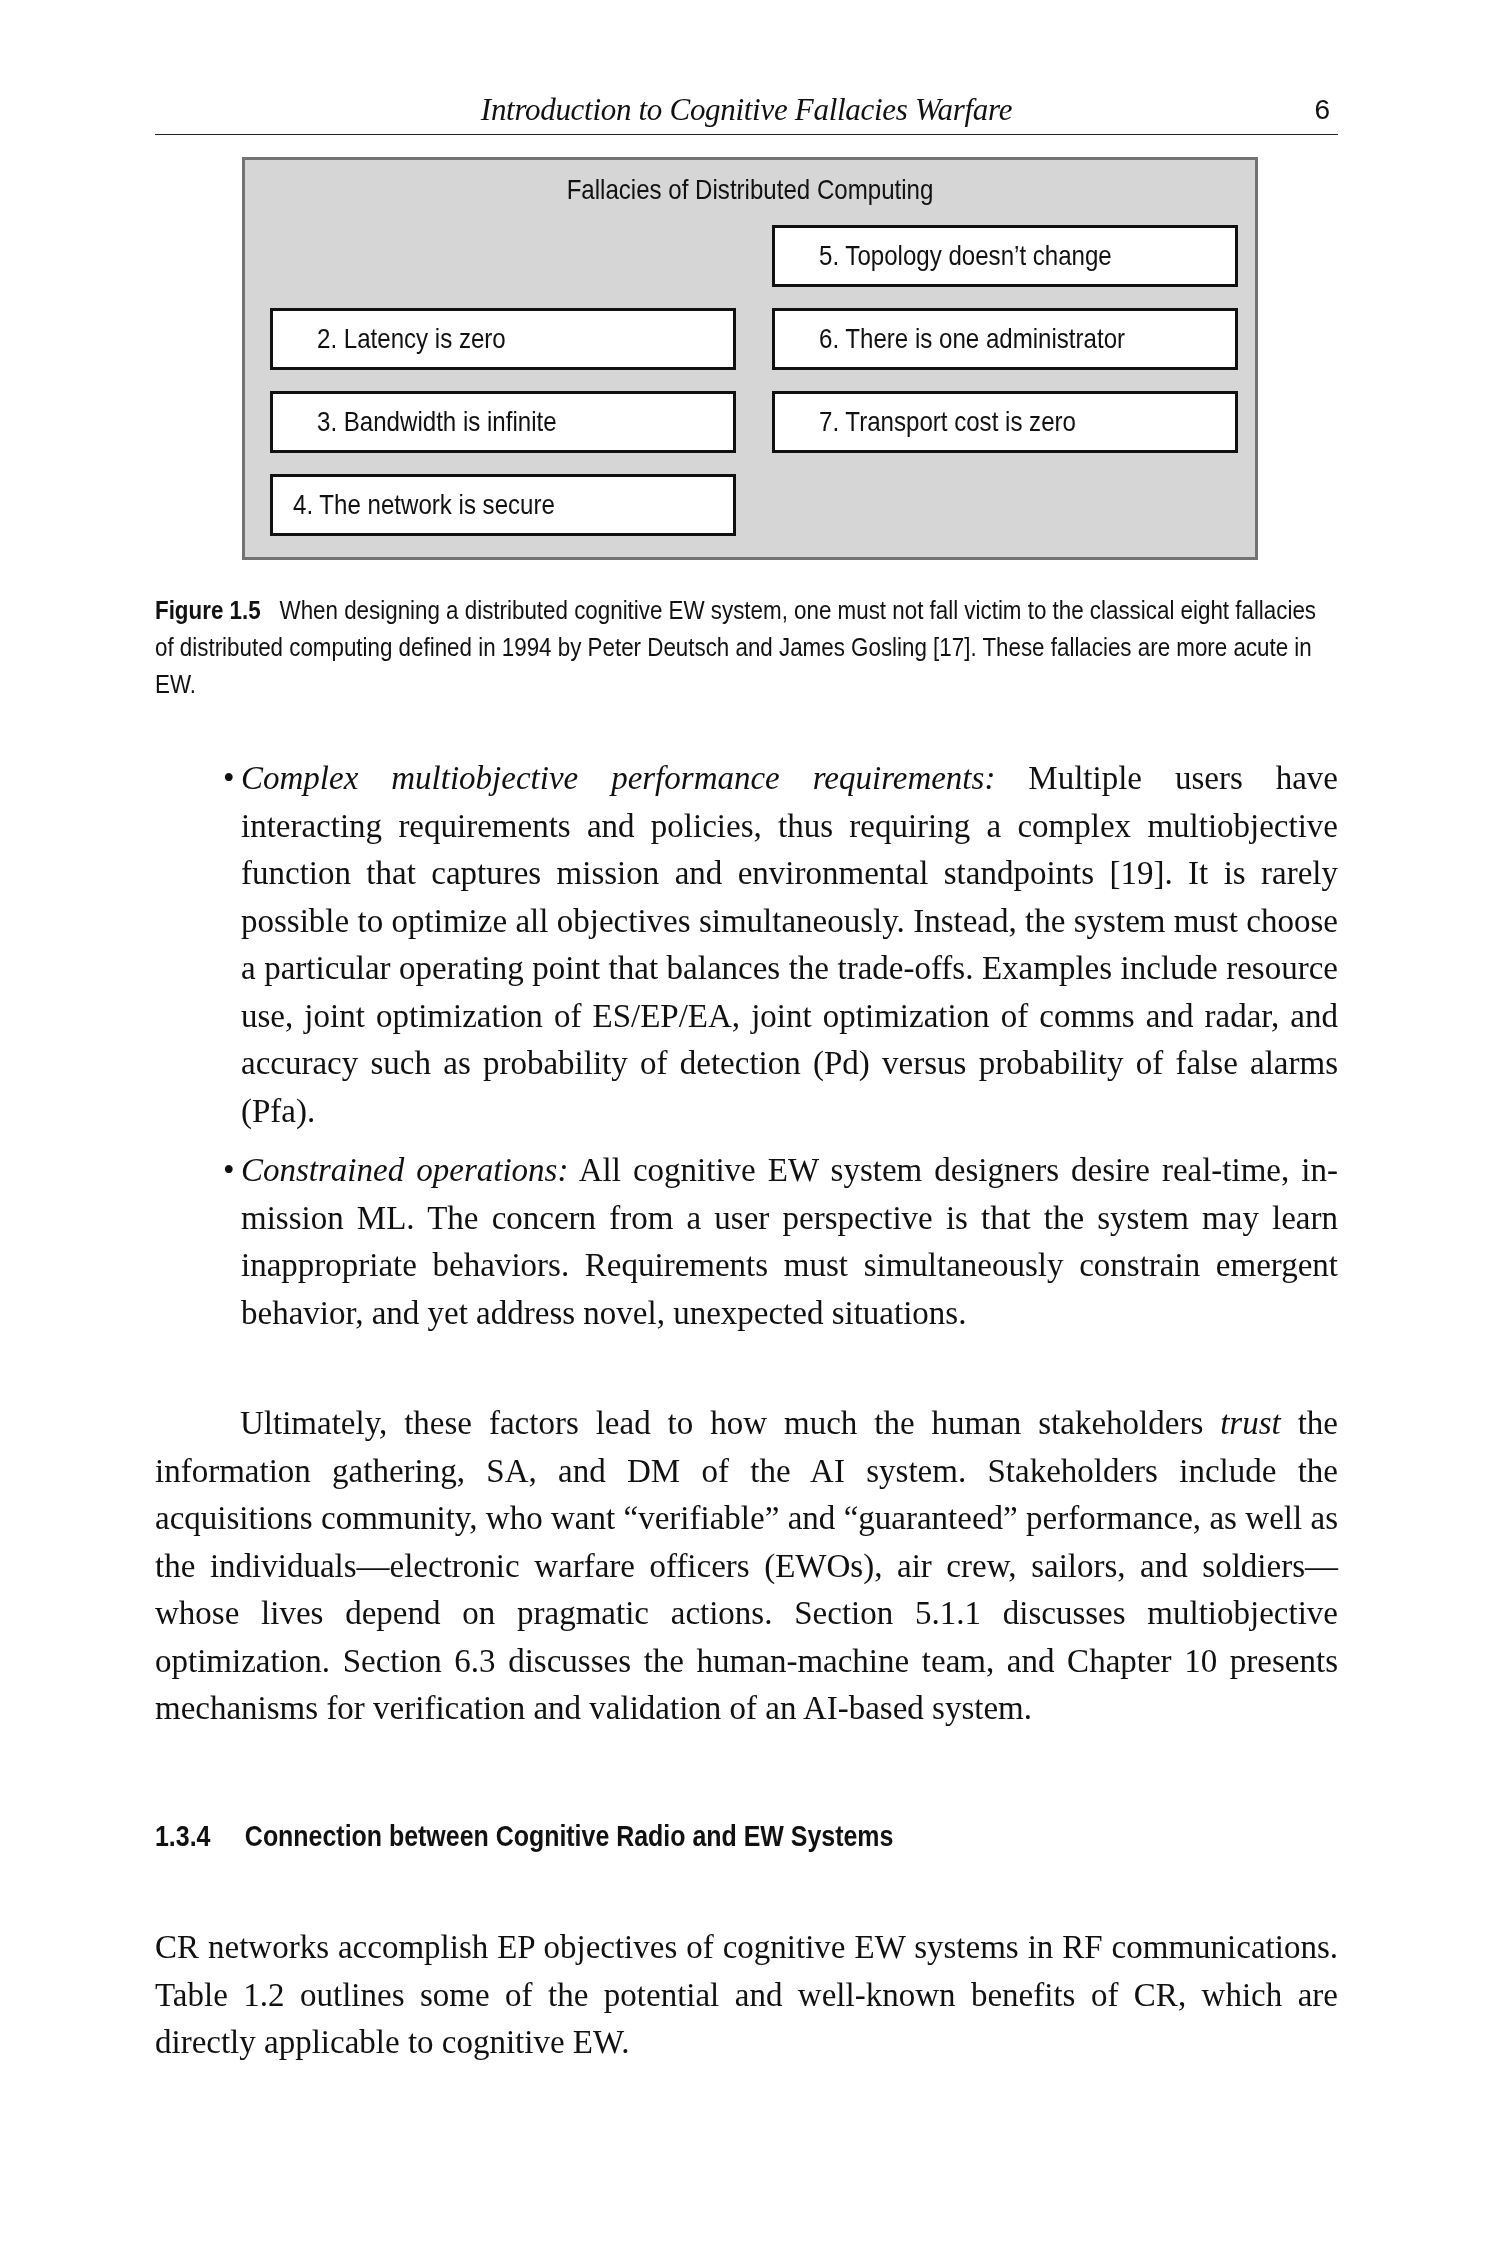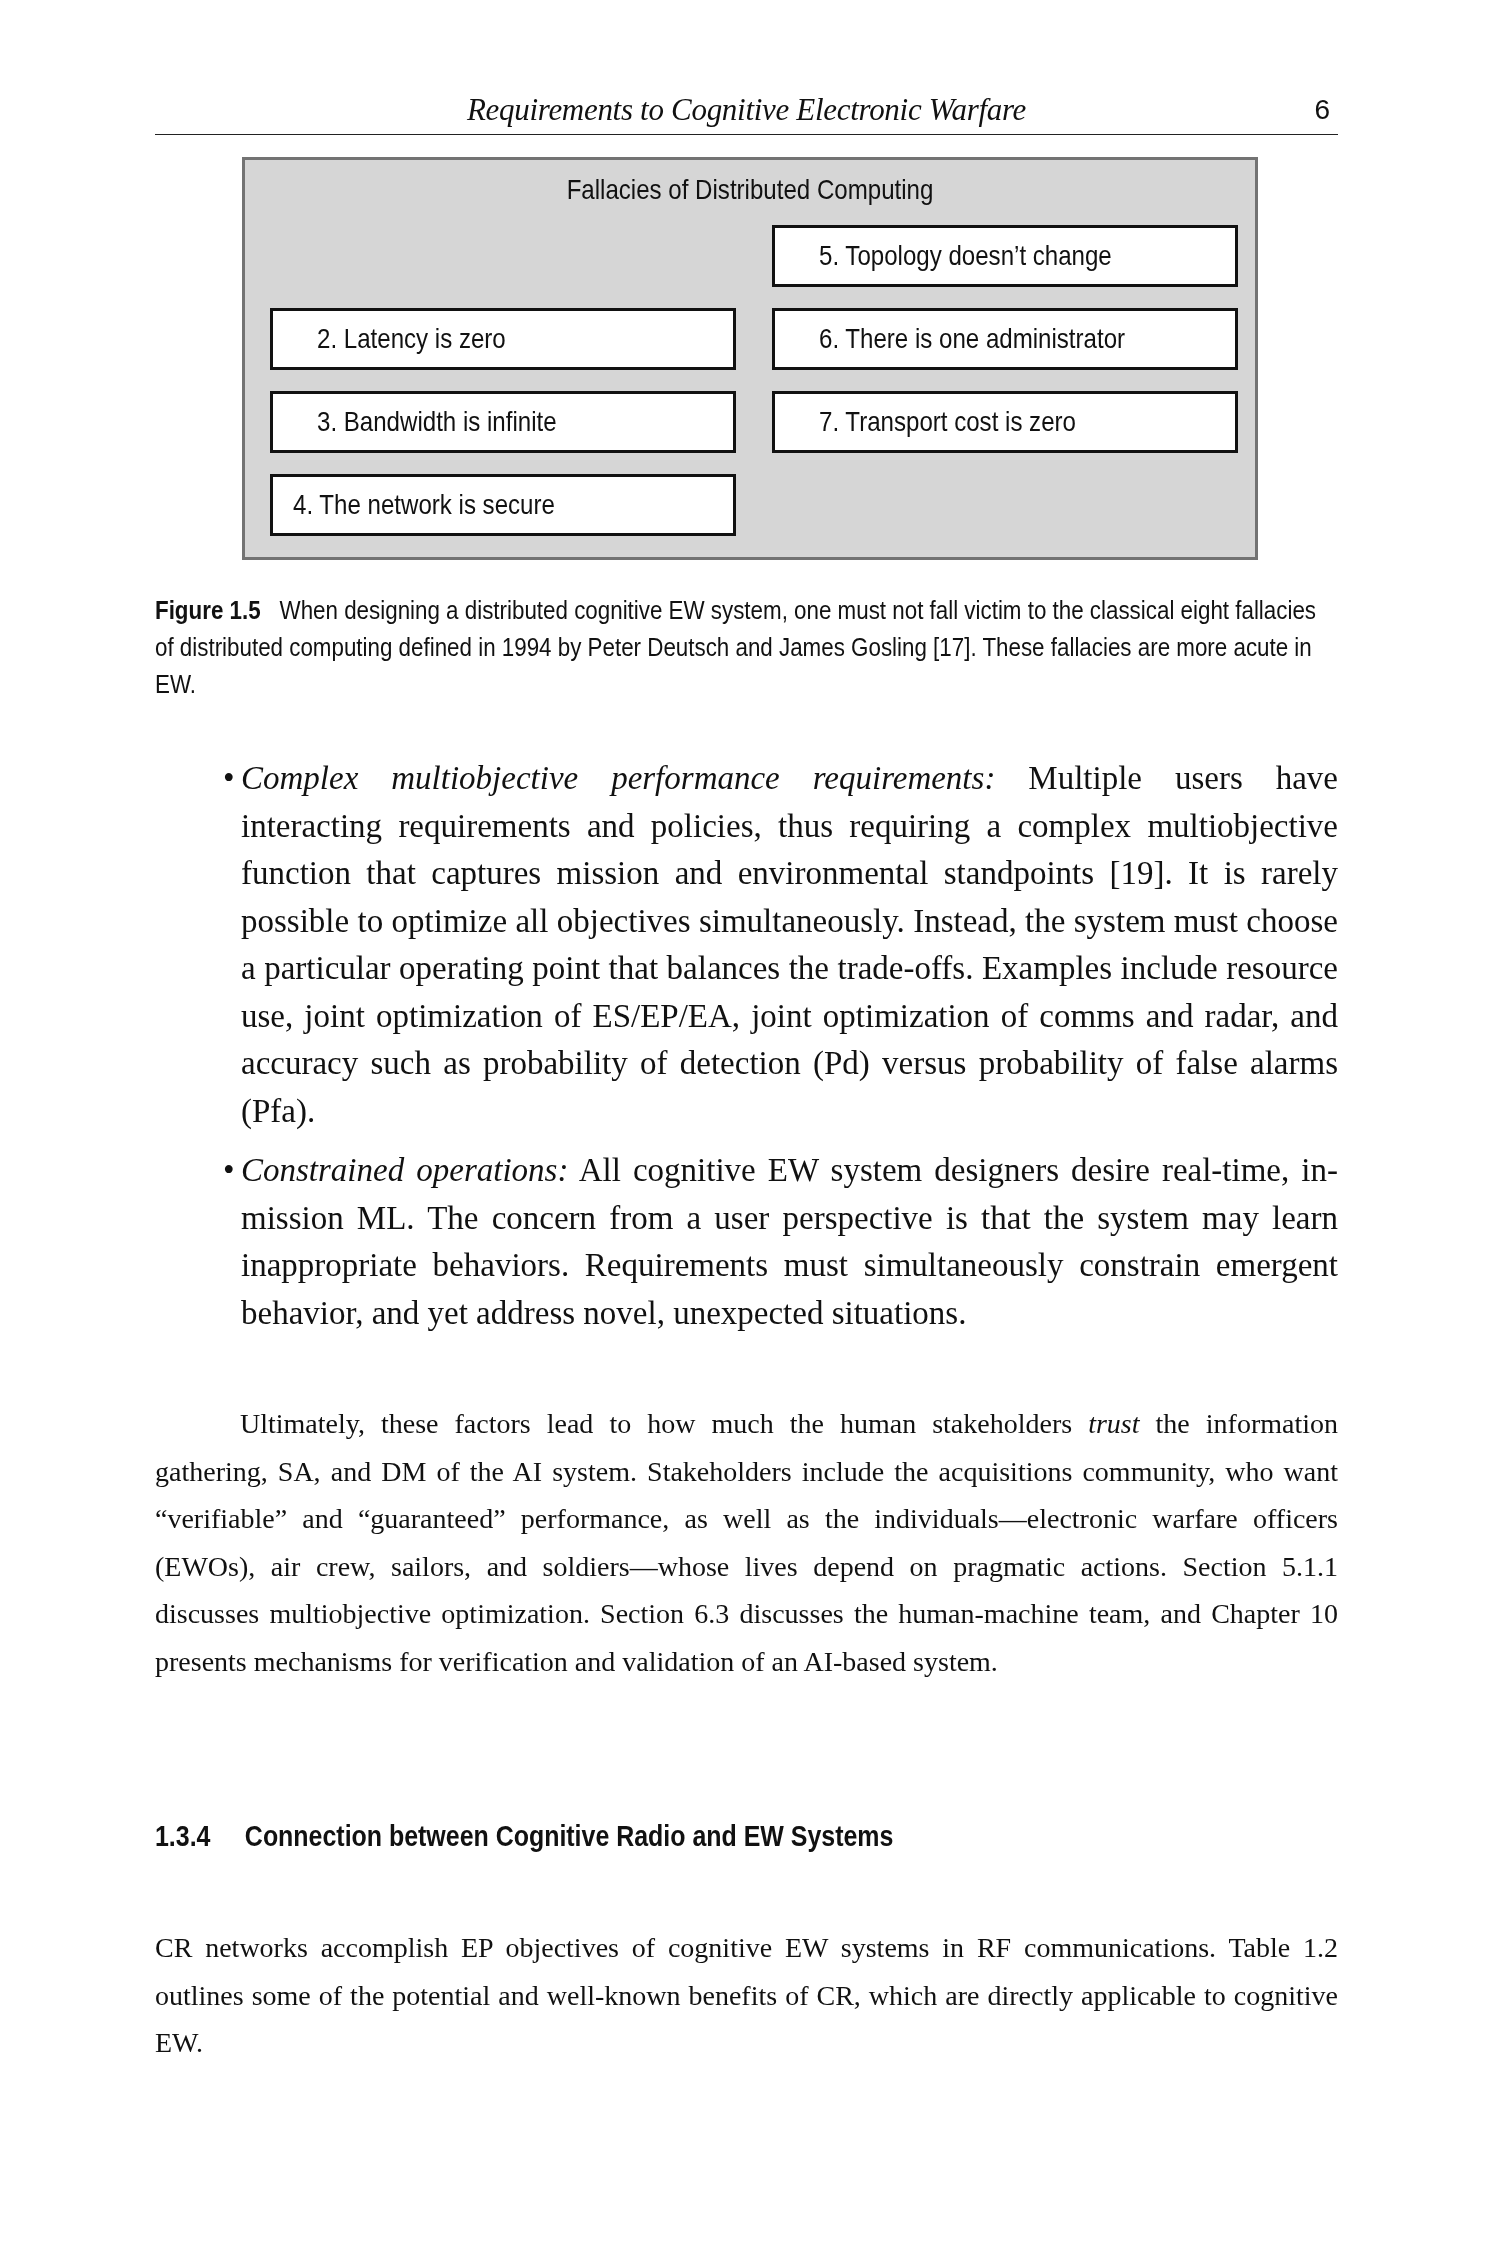--- a/index.html
+++ b/index.html
@@ -17,32 +17,32 @@
   .fallacy span { display:inline-block; transform:scaleX(0.86); transform-origin:left center; white-space:nowrap; }
 
   .caption { position:absolute; left:155px; top:592px; width:1183px; font-size:26px; line-height:37px; }
   .caption .cap-inner { display:inline-block; transform:scaleX(0.86); transform-origin:left top; width:1375px; }
   .caption b { font-weight:bold; margin-right:22px; }
 
   .bullet { position:absolute; left:241px; width:1097px; font-size:33px; line-height:47.5px; text-align:justify; }
   .bullet .dot { position:absolute; left:-18px; top:0; }
   .bullet i { font-style:italic; }
 
-  .para { position:absolute; left:155px; width:1183px; font-size:28px; line-height:47.5px; text-align:justify; }
+  .para { position:absolute; left:155px; width:1183px; font-size:33px; line-height:47.5px; text-align:justify; }
   .indent { text-indent:85px; }
 
   .section-head { position:absolute; left:155px; top:1820px; font-size:29px; font-weight:bold; }
   .section-head .inner { display:inline-block; transform:scaleX(0.86); transform-origin:left center; white-space:nowrap; }
   .section-head .num { margin-right:40px; }
 </style>
 </head>
 <body>
 
 <div class="running-head">
-  <div class="running-title serif">Requirements to Cognitive Electronic Warfare</div>
+  <div class="running-title serif">Introduction to Cognitive Fallacies Warfare</div>
   <div class="page-number sans">6</div>
 </div>
 
 <div class="figure-box sans">
   <div class="figure-title">Fallacies of Distributed Computing</div>
   <div class="fallacy" style="left:25px; top:148px;">
       <span>2. Latency is zero</span>
     </div>
   <div class="fallacy" style="left:25px; top:231px;">
       <span>3. Bandwidth is infinite</span>

